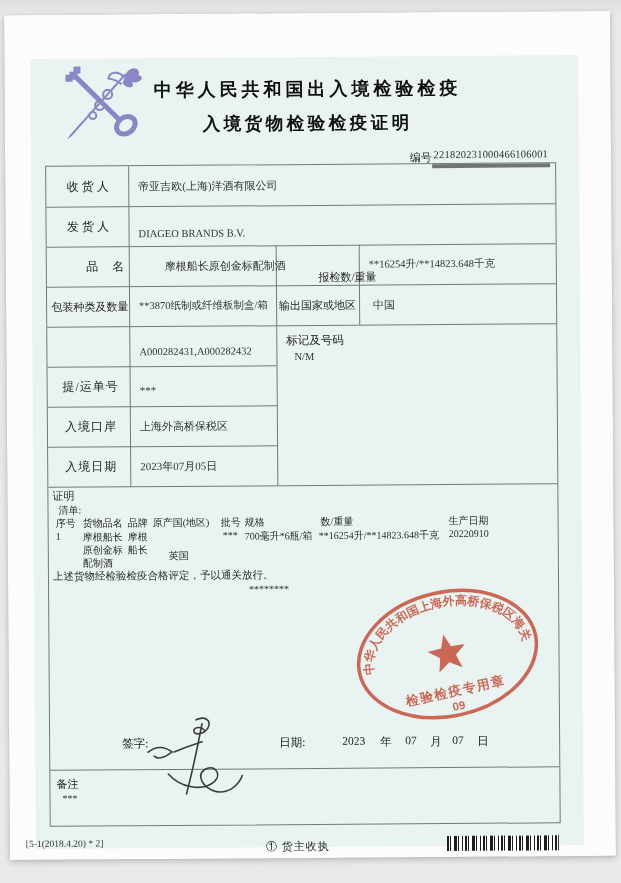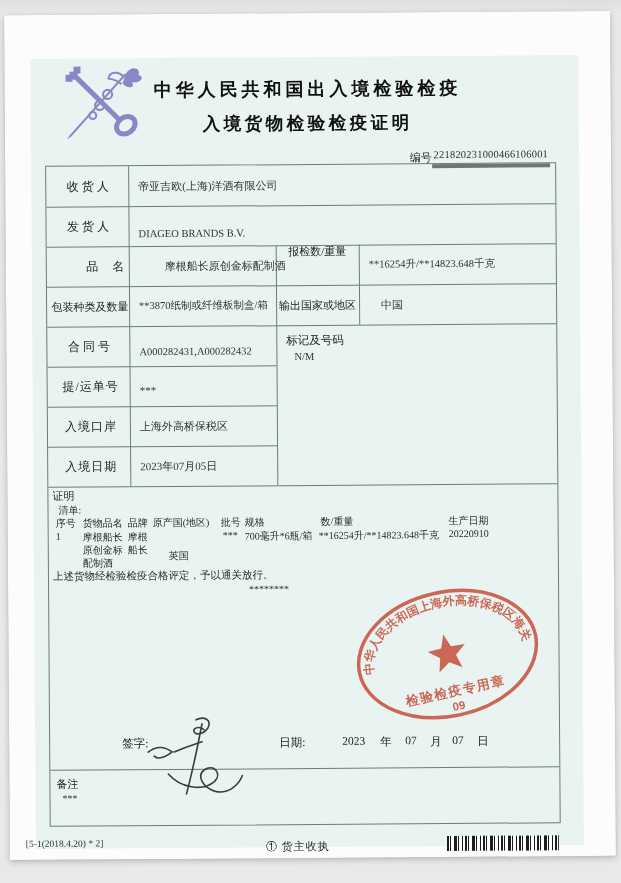--- a/index.html
+++ b/index.html
@@ -120,29 +120,28 @@
       <div class="vl" style="left:312px;top:80px;height:80px;"></div>
 
       <div class="cell-label sp" style="top:0;line-height:40px;">收货人</div>
       <div class="cell-value" style="left:82px;top:0;line-height:40px;">帝亚吉欧(上海)洋酒有限公司</div>
 
       <div class="cell-label sp" style="top:40px;line-height:40px;">发货人</div>
       <div class="cell-value" style="left:82px;top:48px;line-height:40px;font-size:10.5px;">DIAGEO BRANDS B.V.</div>
 
       <div class="cell-label" style="top:80px;line-height:40px;letter-spacing:1px;padding-left:16px;">品　名</div>
       <div class="cell-value" style="left:82px;top:80px;line-height:40px;padding-left:36px;">摩根船长原创金标配制酒</div>
-      <div class="mid-label" style="top:66px;line-height:40px;">报检数/重量</div>
+      <div class="mid-label" style="top:92px;line-height:40px;padding-left:30px;">报检数/重量</div>
       <div class="cell-value" style="left:312px;top:80px;line-height:40px;font-size:10.5px;">**16254升/**14823.648千克</div>
 
       <div class="cell-label long" style="top:120px;line-height:40px;">包装种类及数量</div>
       <div class="cell-value" style="left:82px;top:120px;line-height:40px;font-size:10.5px;">**3870纸制或纤维板制盒/箱</div>
       <div class="mid-label" style="top:120px;line-height:40px;">输出国家或地区</div>
-      <div class="cell-value" style="left:324px;top:120px;line-height:40px;">中国</div>
-
-      <div class="cell-label sp" style="top:160px;line-height:40px;">合同号</div>
+      <div class="cell-value" style="left:316px;top:120px;line-height:40px;">中国</div>
+
       <div class="cell-value" style="left:82px;top:166px;line-height:40px;font-size:10.5px;">A000282431,A000282432</div>
       <div class="abs" style="left:239px;top:168px;font-size:11.5px;color:#222;">标记及号码</div>
       <div class="abs" style="left:247px;top:186px;font-size:10.5px;color:#333;">N/M</div>
 
       <div class="cell-label" style="top:200px;line-height:40px;letter-spacing:1px;">提/运单号</div>
       <div class="cell-value" style="left:82px;top:204px;line-height:40px;">***</div>
 
       <div class="cell-label" style="top:240px;line-height:40px;letter-spacing:1px;">入境口岸</div>
       <div class="cell-value" style="left:82px;top:240px;line-height:40px;">上海外高桥保税区</div>
 

